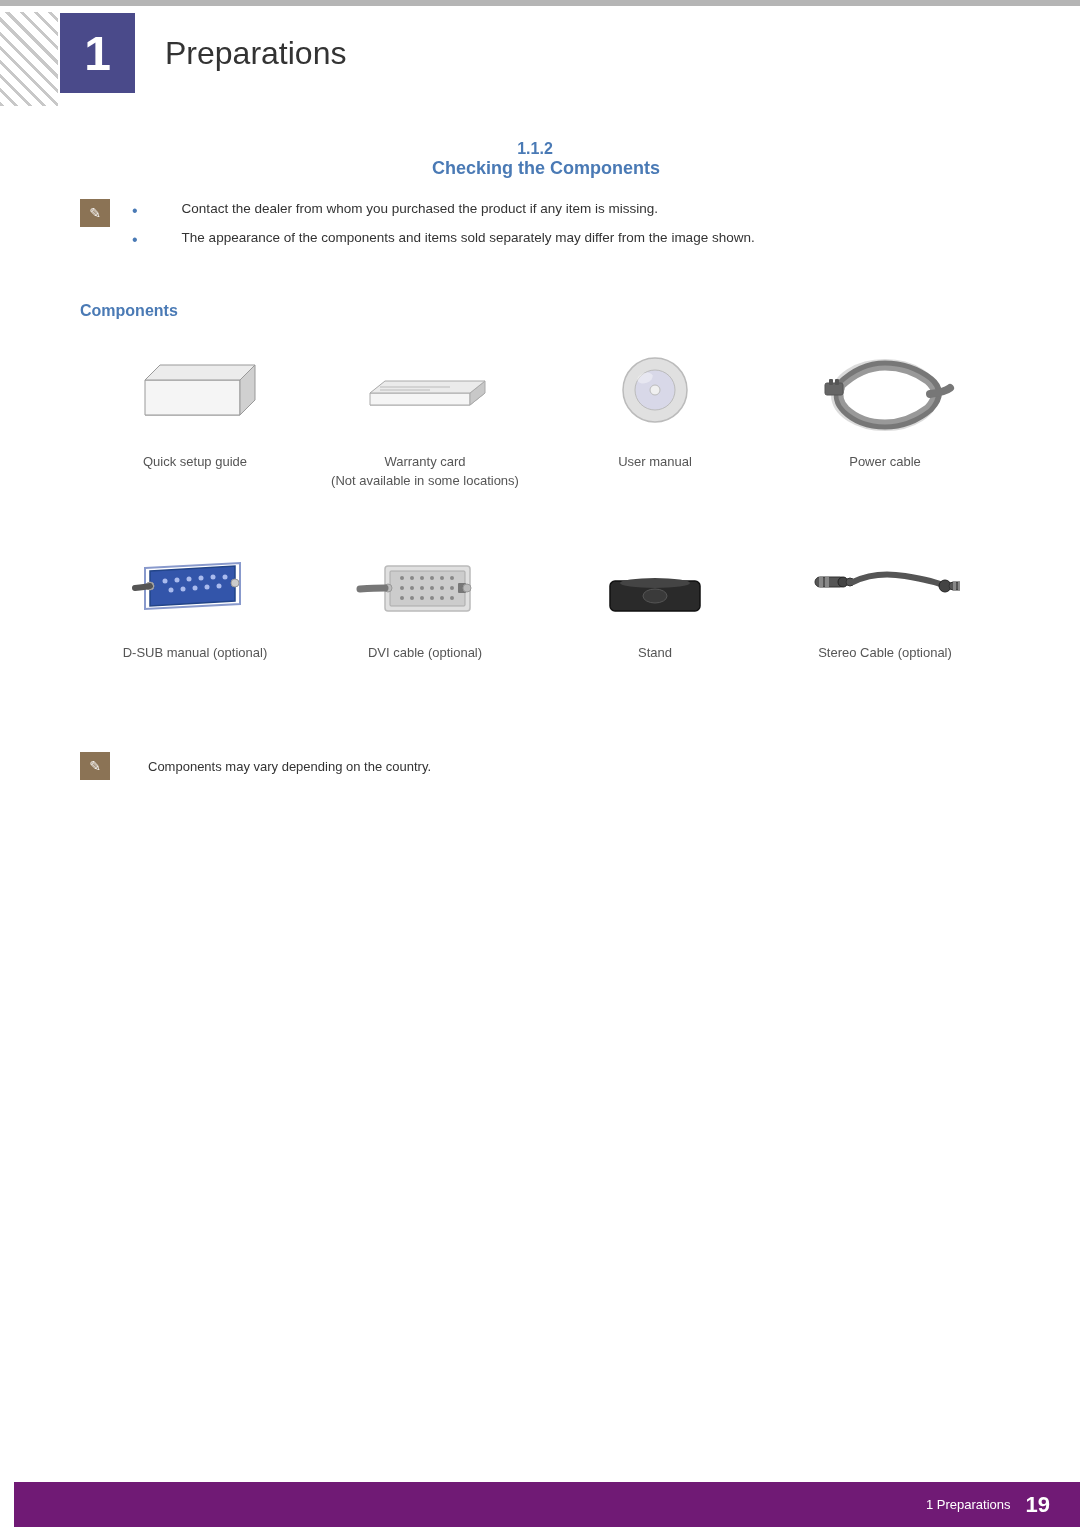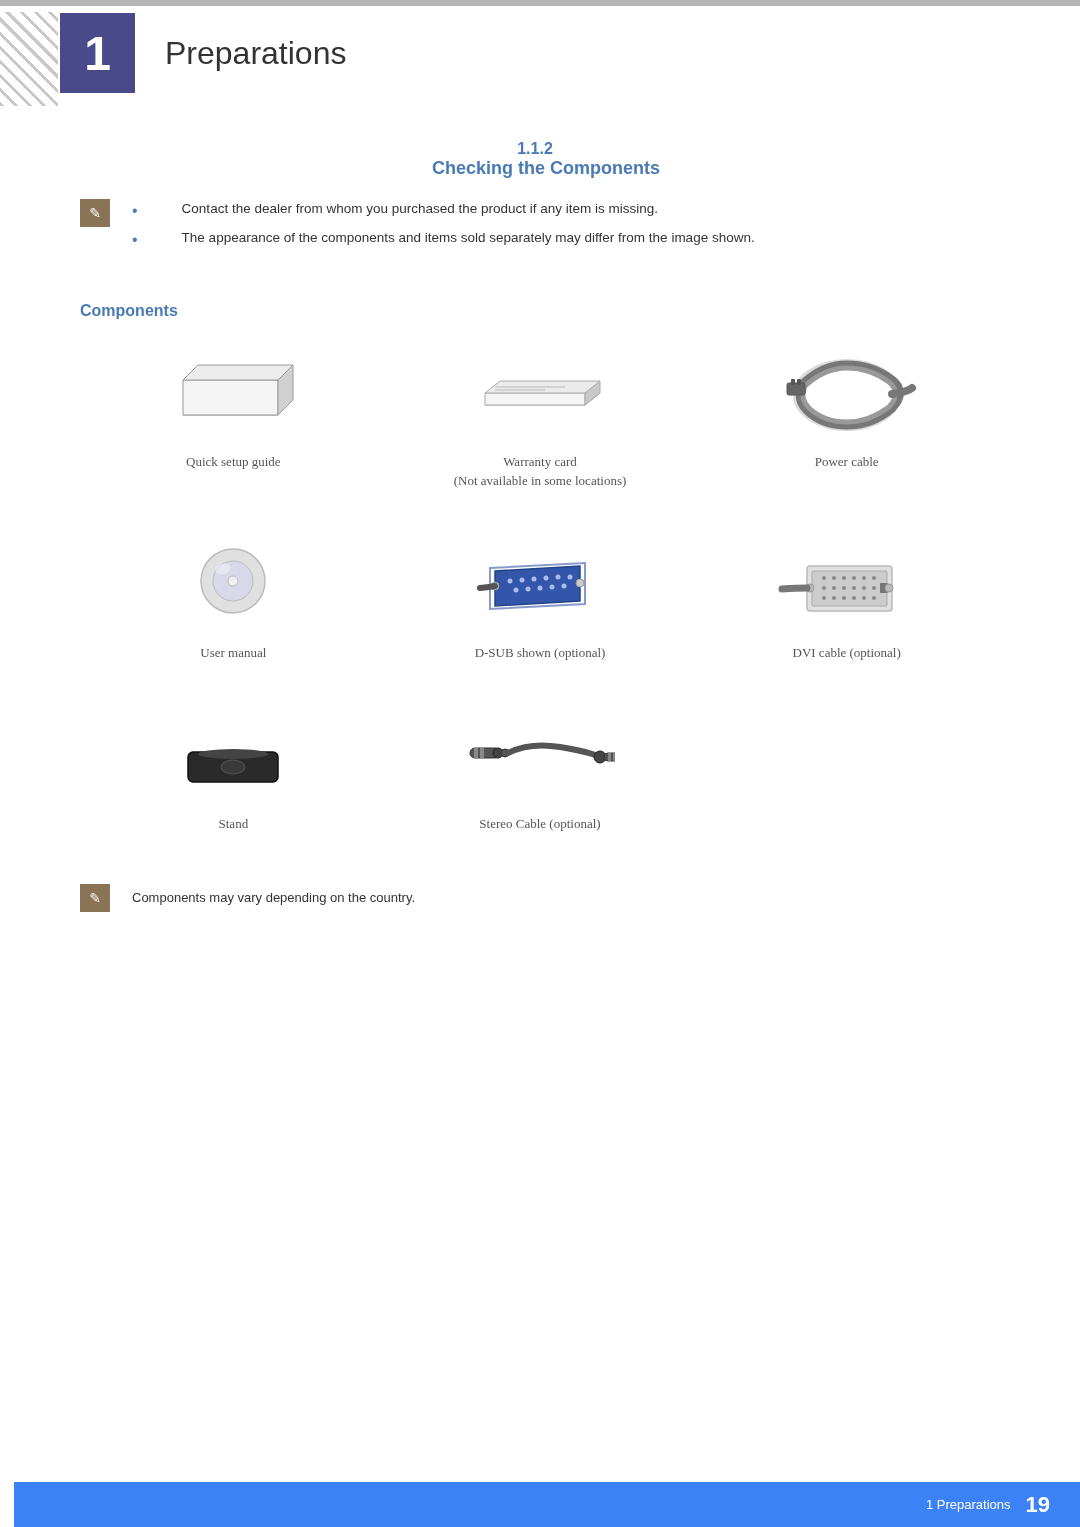--- a/index.html
+++ b/index.html
@@ -148,24 +148,23 @@
     
     .components-heading {
       color: #4a7ab5;
       font-size: 16px;
       font-weight: bold;
     }
 
     
     .components-grid {
       display: grid;
-      grid-template-columns: repeat(3, 1fr);
+      grid-template-columns: repeat(4, 1fr);
       gap: 0;
       margin-bottom: 30px;
-      font-family: Liberation Serif, serif;
     }
 
     .component-item {
       display: flex;
       flex-direction: column;
       align-items: center;
       padding: 20px 15px;
     }
 
     .component-image {
@@ -187,37 +186,37 @@
     
     svg {
       max-width: 100%;
       max-height: 100%;
     }
 
     
     .bottom-note {
       display: flex;
       align-items: center;
-      gap: 12px;
+      gap: 28px;
       margin-top: 8px;
     }
 
     .bottom-note-text {
       font-size: 13px;
       color: #333;
     }
 
     
     .footer {
       position: absolute;
       bottom: 0;
       left: 14px;
       right: 0;
       height: 45px;
-      background: #3b82f6;
+      background: #701a75;
       display: flex;
       align-items: center;
       justify-content: flex-end;
       padding-right: 30px;
       gap: 15px;
     }
 
     .footer-text {
       color: #ffffff;
       font-size: 13px;
@@ -295,53 +294,53 @@
             <line x1="10" y1="22" x2="80" y2="22" stroke="#bbb" stroke-width="1"></line>
             <line x1="10" y1="25" x2="60" y2="25" stroke="#bbb" stroke-width="1"></line>
           </g>
         </svg>
       </div>
       <span class="component-label">Warranty card<br>(Not available in some locations)</span>
     </div>
 
     <div class="component-item">
       <div class="component-image">
-        <svg width="150" height="100" viewBox="0 0 150 100">
-
-          <g transform="translate(10,10)">
-
-            <ellipse cx="65" cy="45" rx="50" ry="32" fill="none" stroke="#888" stroke-width="8" opacity="0.3"></ellipse>
-            <path d="M 20,35 Q 40,15 65,15 Q 90,15 110,30 Q 125,42 110,58 Q 90,75 65,75 Q 40,75 25,60 Q 15,50 20,38" fill="none" stroke="#777" stroke-width="9" stroke-linecap="round"></path>
-            <path d="M 22,37 Q 42,18 65,18 Q 88,18 107,32 Q 120,43 107,57 Q 87,72 65,72 Q 42,72 27,58 Q 18,49 22,39" fill="none" stroke="#999" stroke-width="5" stroke-linecap="round"></path>
-
-            <rect x="5" y="33" width="18" height="12" rx="2" fill="#666" stroke="#555" stroke-width="1"></rect>
-            <rect x="9" y="29" width="4" height="6" rx="1" fill="#555"></rect>
-            <rect x="15" y="29" width="4" height="6" rx="1" fill="#555"></rect>
-
-            <path d="M 110,44 Q 125,42 130,38" fill="none" stroke="#777" stroke-width="8" stroke-linecap="round"></path>
-          </g>
-        </svg>
-      </div>
-      <span class="component-label">Power cable</span>
-    </div>
-
-    <div class="component-item">
-      <div class="component-image">
         <svg width="140" height="90" viewBox="0 0 140 90">
 
           <g transform="translate(35,5)">
             <ellipse cx="35" cy="40" rx="32" ry="32" fill="#e0e0e0" stroke="#bbb" stroke-width="1.5"></ellipse>
             <ellipse cx="35" cy="40" rx="20" ry="20" fill="#d8d8e8" stroke="#bbb" stroke-width="1"></ellipse>
             <ellipse cx="35" cy="40" rx="5" ry="5" fill="#f0f0f0" stroke="#bbb" stroke-width="1"></ellipse>
 
             <ellipse cx="25" cy="28" rx="8" ry="5" fill="rgba(255,255,255,0.4)" transform="rotate(-20,25,28)"></ellipse>
           </g>
         </svg>
       </div>
       <span class="component-label">User manual</span>
+    </div>
+
+    <div class="component-item">
+      <div class="component-image">
+        <svg width="150" height="100" viewBox="0 0 150 100">
+
+          <g transform="translate(10,10)">
+
+            <ellipse cx="65" cy="45" rx="50" ry="32" fill="none" stroke="#888" stroke-width="8" opacity="0.3"></ellipse>
+            <path d="M 20,35 Q 40,15 65,15 Q 90,15 110,30 Q 125,42 110,58 Q 90,75 65,75 Q 40,75 25,60 Q 15,50 20,38" fill="none" stroke="#777" stroke-width="9" stroke-linecap="round"></path>
+            <path d="M 22,37 Q 42,18 65,18 Q 88,18 107,32 Q 120,43 107,57 Q 87,72 65,72 Q 42,72 27,58 Q 18,49 22,39" fill="none" stroke="#999" stroke-width="5" stroke-linecap="round"></path>
+
+            <rect x="5" y="33" width="18" height="12" rx="2" fill="#666" stroke="#555" stroke-width="1"></rect>
+            <rect x="9" y="29" width="4" height="6" rx="1" fill="#555"></rect>
+            <rect x="15" y="29" width="4" height="6" rx="1" fill="#555"></rect>
+
+            <path d="M 110,44 Q 125,42 130,38" fill="none" stroke="#777" stroke-width="8" stroke-linecap="round"></path>
+          </g>
+        </svg>
+      </div>
+      <span class="component-label">Power cable</span>
     </div>
 
     <div class="component-item">
       <div class="component-image">
         <svg width="150" height="100" viewBox="0 0 150 100">
 
           <g transform="translate(15,15)">
 
             <polygon points="15,25 100,20 100,55 15,60" fill="#3355aa" stroke="#224488" stroke-width="1.5"></polygon>
 
@@ -359,21 +358,21 @@
             <circle cx="72" cy="41" r="2.5" fill="#aabbee"></circle>
             <circle cx="84" cy="40" r="2.5" fill="#aabbee"></circle>
 
             <circle cx="15" cy="40" r="4" fill="#ccc" stroke="#999" stroke-width="1"></circle>
             <circle cx="100" cy="37" r="4" fill="#ccc" stroke="#999" stroke-width="1"></circle>
 
             <path d="M 0,42 Q 10,41 15,40" fill="none" stroke="#555" stroke-width="6" stroke-linecap="round"></path>
           </g>
         </svg>
       </div>
-      <span class="component-label">D-SUB shown (optional)</span>
+      <span class="component-label">D-SUB manual (optional)</span>
     </div>
 
     <div class="component-item">
       <div class="component-image">
         <svg width="150" height="100" viewBox="0 0 150 100">
 
           <g transform="translate(10,15)">
 
             <rect x="25" y="20" width="85" height="45" rx="3" fill="#e0e0e0" stroke="#bbb" stroke-width="1.5"></rect>
 

